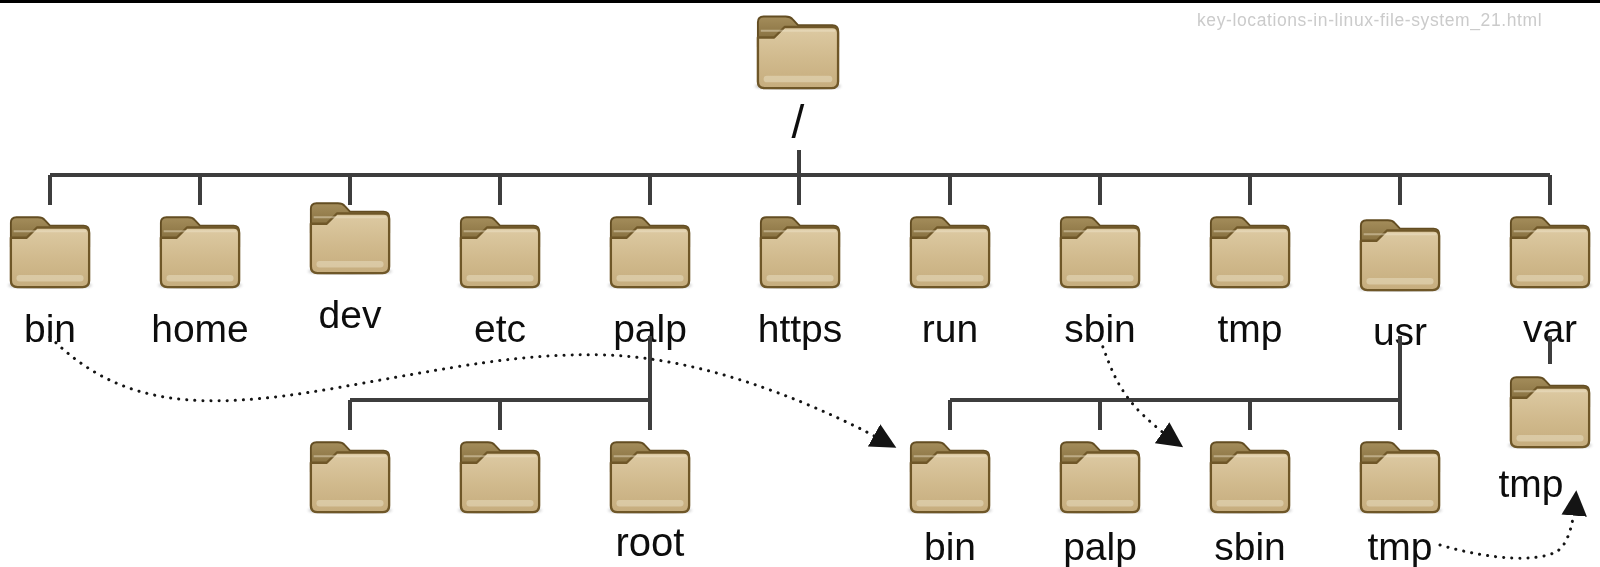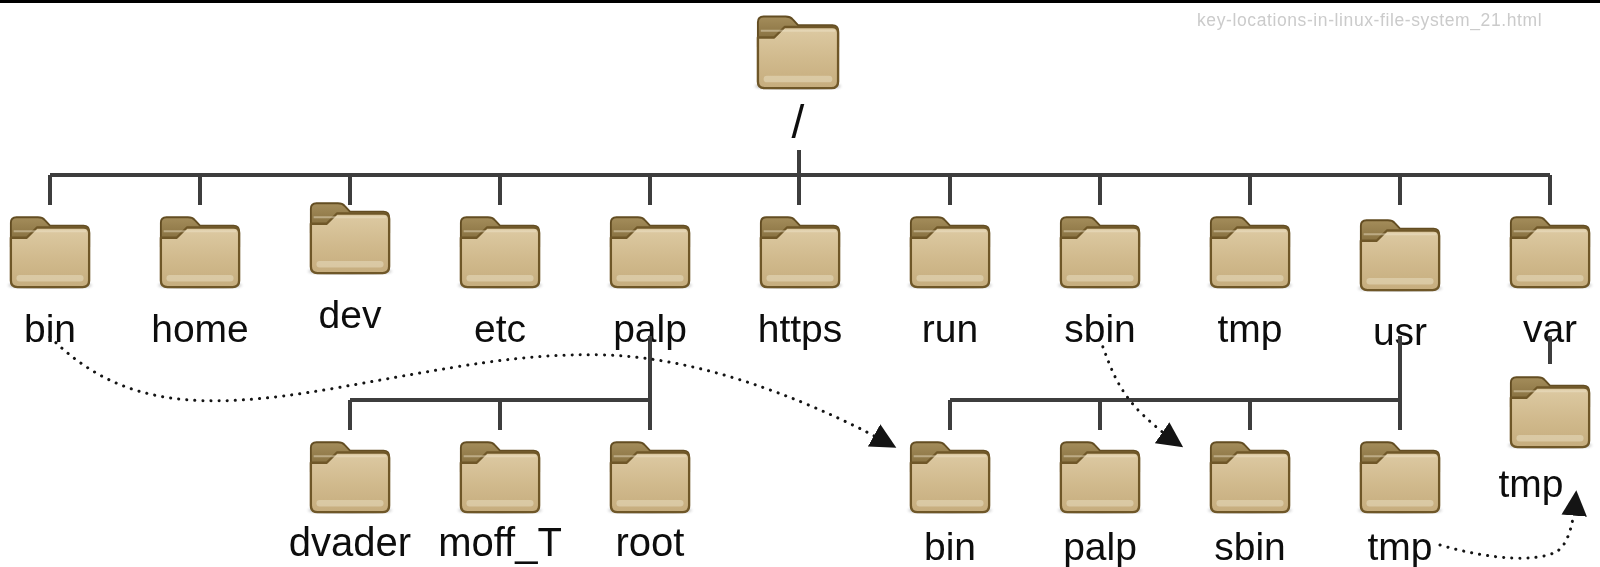--- a/index.html
+++ b/index.html
@@ -133,27 +133,25 @@
   <svg class="icon">
       <use href="#folder-shape"></use>
     </svg>
   <div class="lbl">var</div>
 </div>
 
 <div class="node n-home" style="left:350px;top:432px">
   <svg class="icon">
       <use href="#folder-shape"></use>
     </svg>
-  <div class="lbl">dvader</div>
 </div>
 <div class="node n-home" style="left:500px;top:432px">
   <svg class="icon">
       <use href="#folder-shape"></use>
     </svg>
-  <div class="lbl">moff_T</div>
 </div>
 <div class="node n-home" style="left:650px;top:432px">
   <svg class="icon">
       <use href="#folder-shape"></use>
     </svg>
   <div class="lbl">root</div>
 </div>
 
 <div class="node n-usr" style="left:950px;top:432px">
   <svg class="icon">

